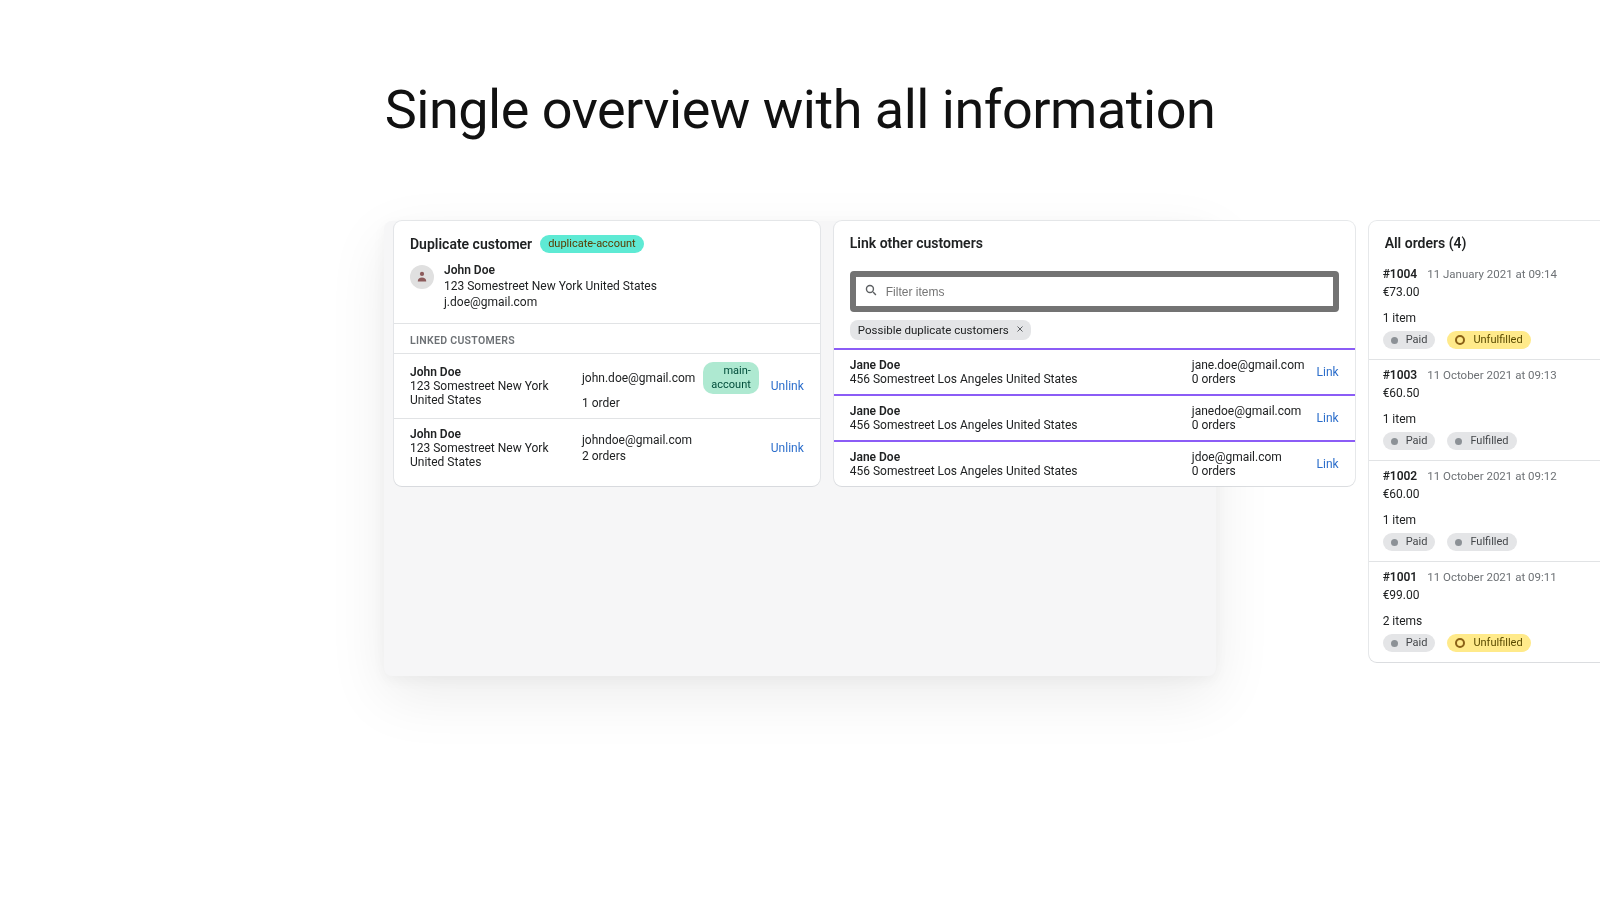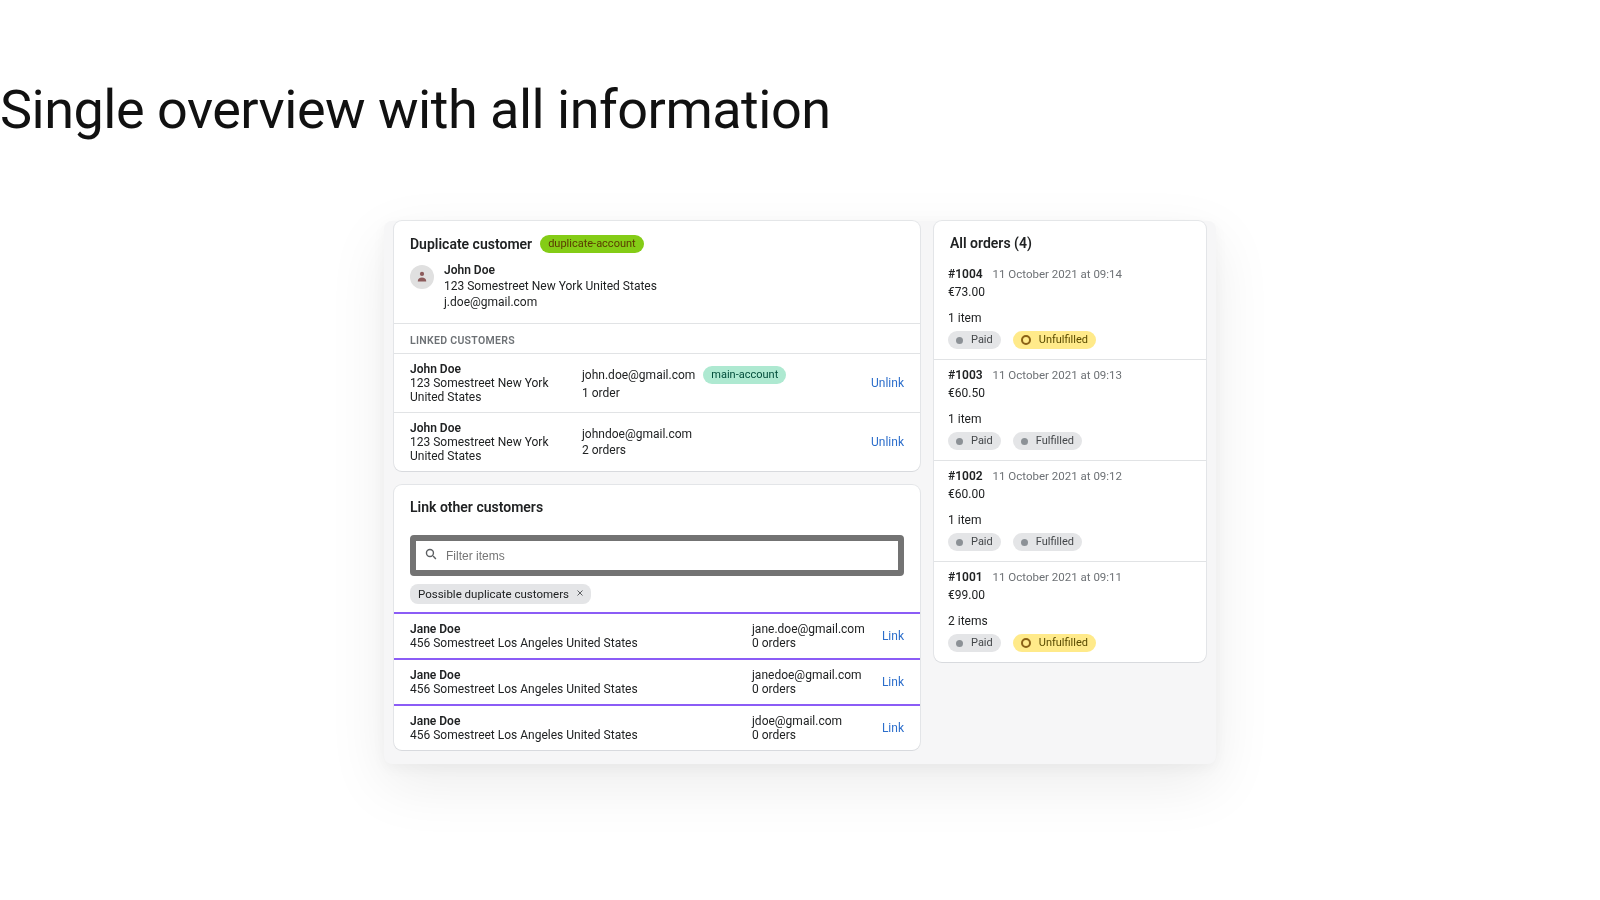--- a/index.html
+++ b/index.html
@@ -5,20 +5,21 @@
   * { box-sizing: border-box; margin: 0; padding: 0; }
   body {
     font-family: -apple-system, BlinkMacSystemFont, "Segoe UI", Roboto, Helvetica, Arial, sans-serif;
     background: #ffffff;
     color: #202223;
     width: 1600px;
     height: 900px;
     overflow: hidden;
   }
   .hero-title {
+    text-align: center;
     font-size: 54px;
     font-weight: 400;
     letter-spacing: -0.5px;
     margin-top: 78px;
     color: #111;
   }
   .app-window {
     width: 832px;
     margin: 80px auto 0;
     background: #f6f6f7;
@@ -63,21 +64,21 @@
     gap: 4px;
     cursor: pointer;
   }
   .view-customer svg { width: 10px; height: 10px; }
   .content {
     display: flex;
     gap: 14px;
     padding: 0 10px 14px 10px;
     align-items: flex-start;
   }
-  .main-col { flex: 1 1 auto; display: flex; flex-direction: column; gap: 14px; }
+  .main-col { flex: 1 1 auto; display: flex; flex-direction: row; gap: 14px; }
   .side-col { width: 272px; flex: 0 0 272px; }
   .card {
     background: #ffffff;
     border-radius: 8px;
     box-shadow: 0 1px 0 rgba(22,29,37,0.05), 0 0 0 1px rgba(220,222,225,0.7);
   }
   .card-header {
     padding: 14px 16px 10px 16px;
     display: flex;
     align-items: center;
@@ -90,21 +91,21 @@
   }
   .badge {
     display: inline-flex;
     align-items: center;
     gap: 4px;
     border-radius: 10px;
     padding: 2px 8px;
     font-size: 11px;
     line-height: 14px;
   }
-  .badge-warning-subtle { background: #84cc16; color: #5a3b00; }
+  .badge-warning-subtle { background: #5eead4; color: #5a3b00; }
   .badge-success-subtle { background: #aee9d1; color: #004d3a; }
   .badge-gray { background: #e4e5e7; color: #44474a; }
   .badge-gray-dot::before {
     content: "";
     display: inline-block;
     width: 7px; height: 7px;
     border-radius: 50%;
     background: #8c9196;
     margin-right: 4px;
   }
@@ -161,21 +162,21 @@
     padding: 8px 16px;
     border-top: 1px solid #e1e3e5;
     font-size: 12px;
     gap: 12px;
   }
   .linked-row:first-of-type { border-top: 1px solid #e1e3e5; }
   .linked-col-left { width: 160px; }
   .linked-name { font-weight: 600; }
   .linked-address { color: #202223; }
   .linked-col-mid { flex: 1; display: flex; flex-direction: column; gap: 2px; }
-  .linked-email-row { display: flex; align-items: center; gap: 8px; }
+  .linked-email-row { display: flex; align-items: center; gap: 8px; text-align: right; }
   .link-action {
     color: #2c6ecb;
     font-size: 12px;
     cursor: pointer;
     text-align: right;
   }
   .search-wrap {
     padding: 10px 16px 8px 16px;
     display: flex;
     flex-direction: column;
@@ -362,21 +363,21 @@
 
     <div class="side-col">
       <div class="card orders-panel">
         <div class="card-header">
           <span class="card-title">All orders (4)</span>
         </div>
         <div id="orders-list">
             <div class="order-item">
     <div class="order-line1">
       <span class="order-num">#1004</span>
-      <span class="order-date">11 October 2021 at 09:14</span>
+      <span class="order-date">11 January 2021 at 09:14</span>
     </div>
     <div class="order-line2">
       <span class="order-amount">€73.00</span>
       <span>1 item</span>
     </div>
     <div class="order-badges">
       <span class="badge badge-gray badge-gray-dot">Paid</span>
       <span class="badge badge-unfulfilled">Unfulfilled</span>
     </div>
   </div>

